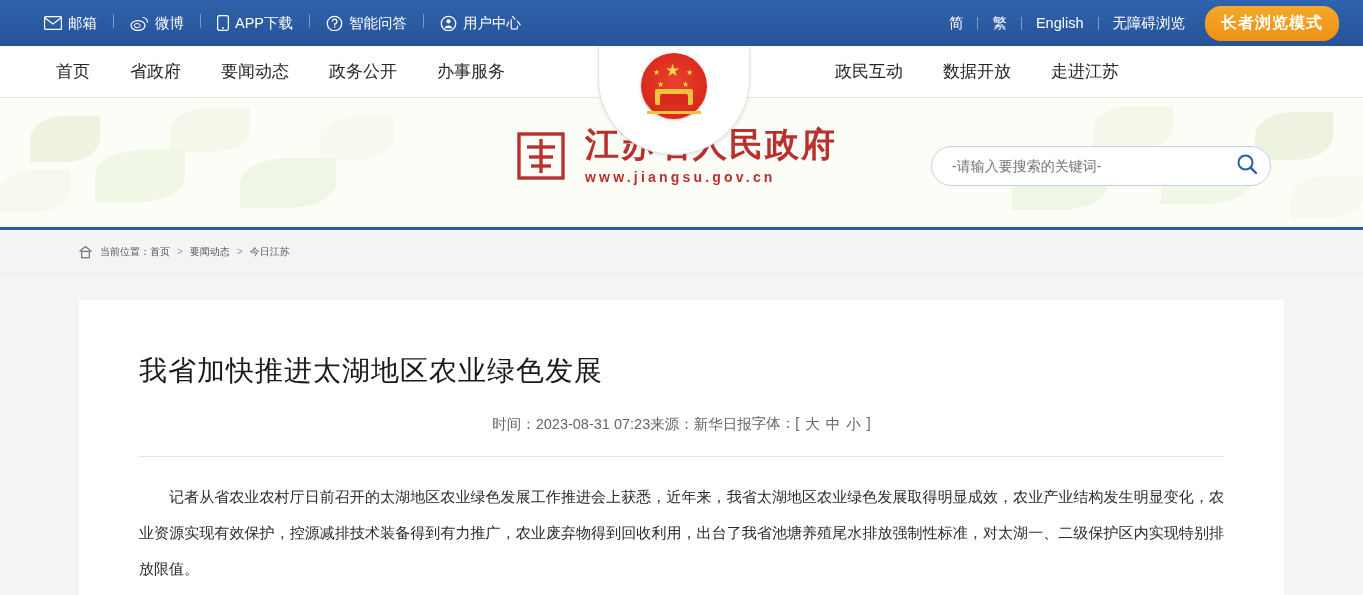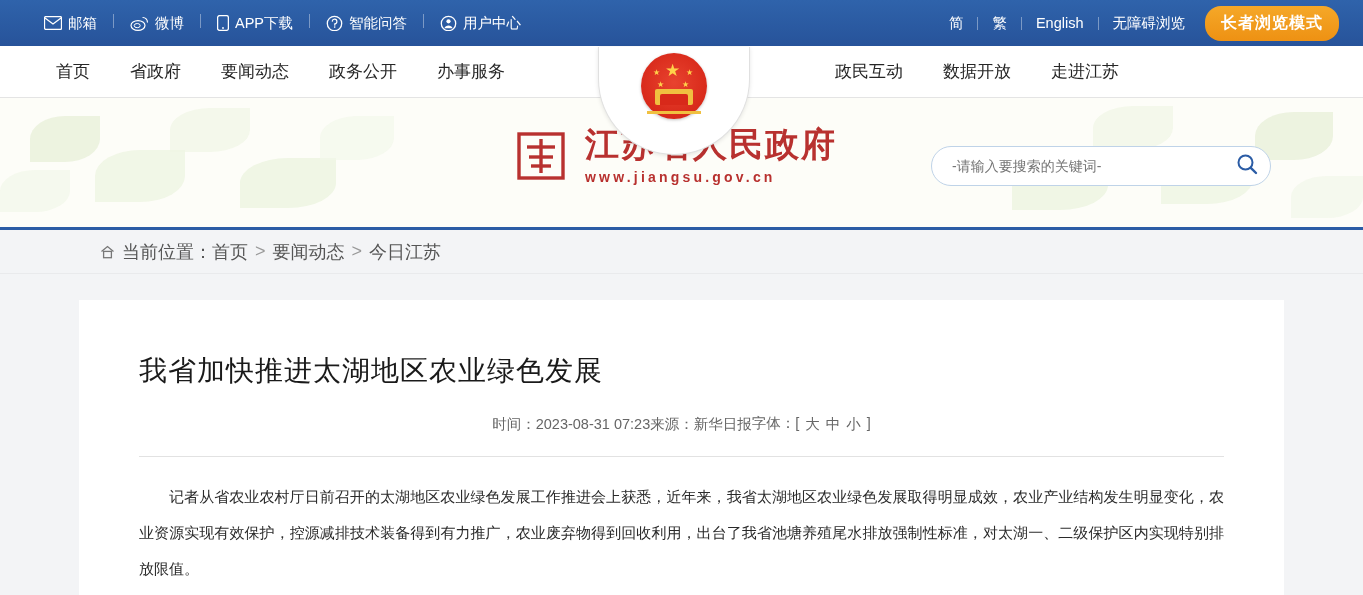--- a/index.html
+++ b/index.html
@@ -235,22 +235,22 @@
     display: flex; align-items: center; justify-content: center;
     cursor: pointer;
   }
 
   
   .crumb-bar {
     height: 44px;
     background: #f3f4f6;
     display: flex;
     align-items: center;
-    padding-left: 100px;
-    font-size: 18px;
+    padding-left: 78px;
+    font-size: 10px;
     color: #555;
     border-bottom: 1px solid #e9eaec;
   }
   .crumb-home { margin-right: 7px; color:#888; display:flex; align-items:center;}
   .crumb-label { color: #555; }
   .crumb-link { color: #555; cursor: pointer; }
   .crumb-arrow { margin: 0 7px; color: #999; }
 
   
   .content-area {

